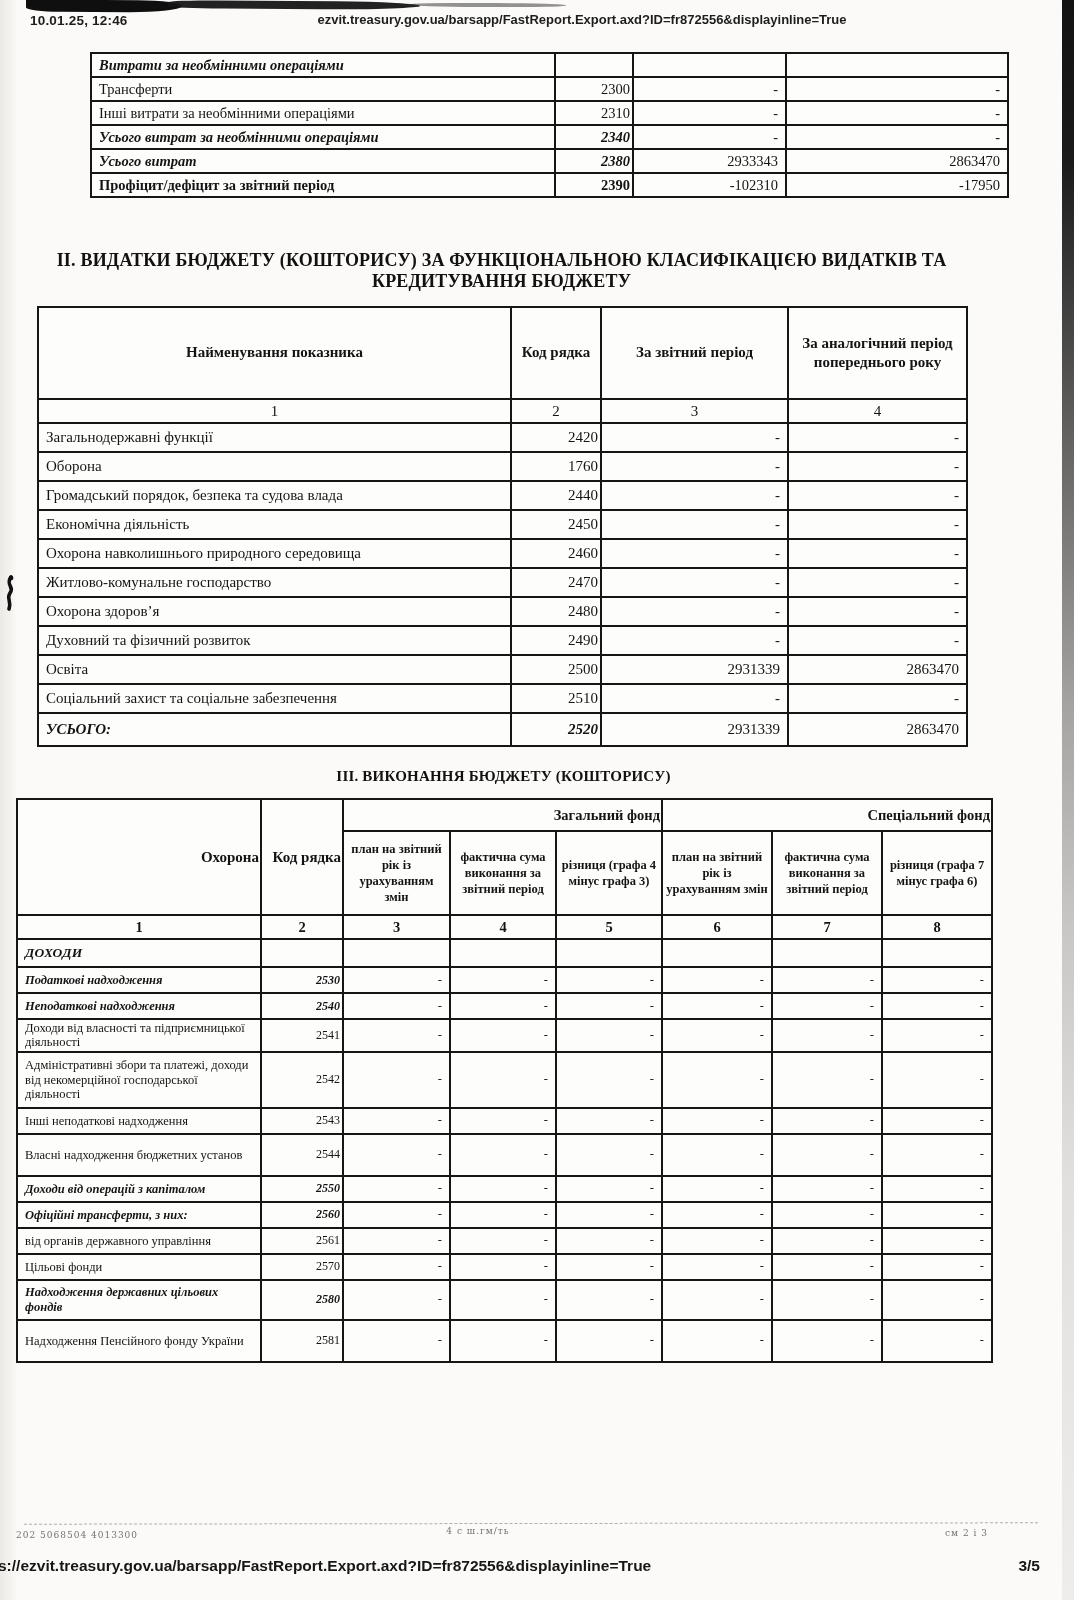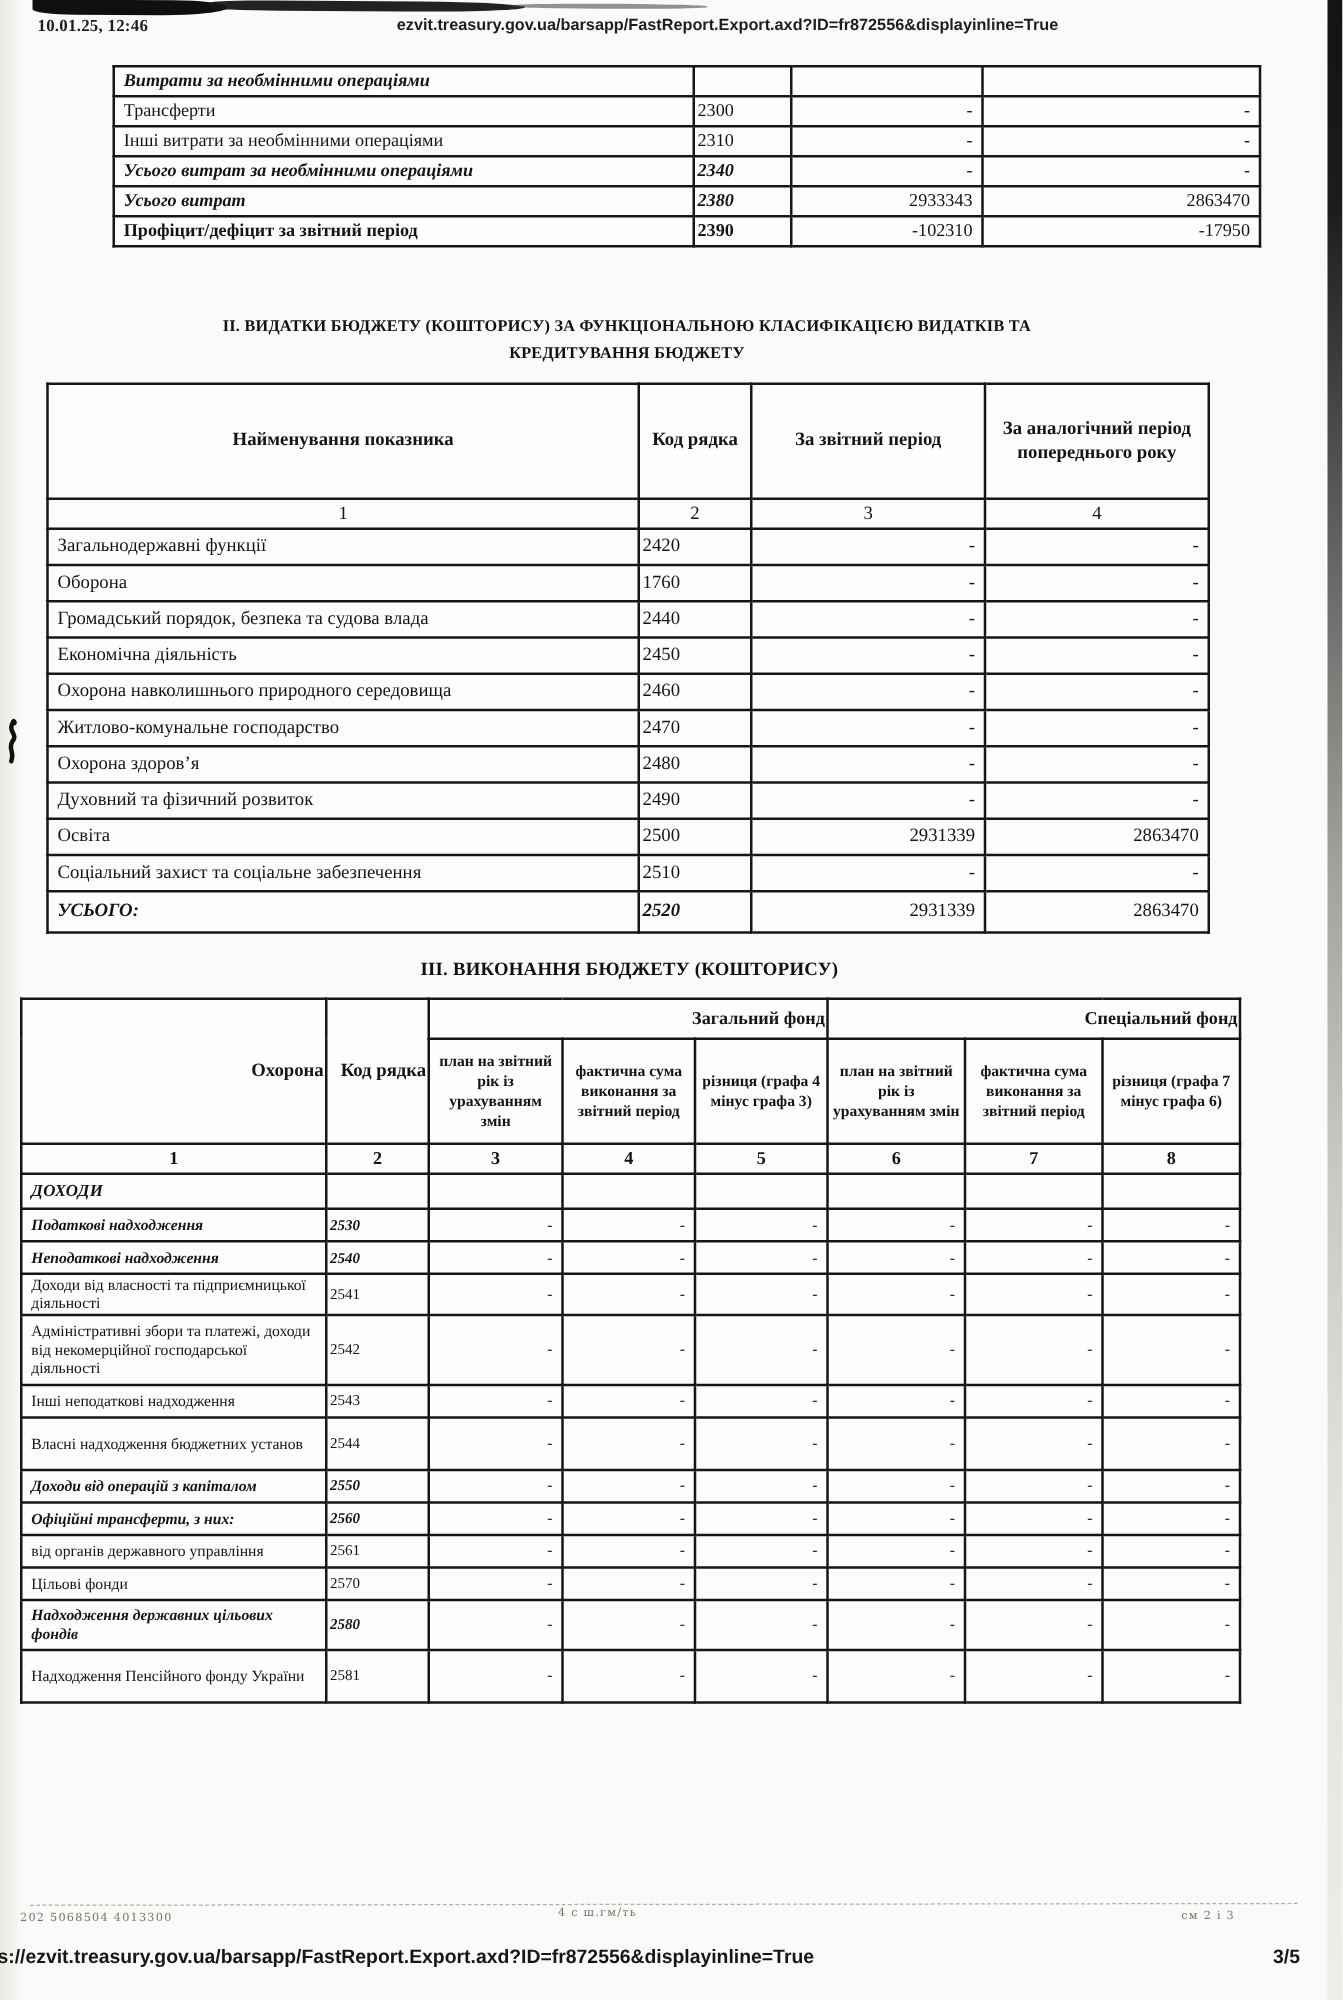--- a/index.html
+++ b/index.html
@@ -23,29 +23,29 @@
   .pen-mark{position:absolute;left:1px;top:574px;}
   .faint-rule{position:absolute;left:24px;top:1523px;width:1014px;height:0;
     border-top:1px dashed rgba(118,113,106,.55);transform:rotate(-.08deg);}
   .artifact{position:absolute;font-size:9px;color:rgba(92,89,84,.85);
     font-family:"DejaVu Serif",serif;filter:blur(.4px);letter-spacing:1px;white-space:nowrap;}
   .artifact.l{left:16px;top:1530px;}
   .artifact.c{left:478px;top:1526px;transform:translateX(-50%);}
   .artifact.r{right:86px;top:1528px;}
   
   .hdr-datetime{position:absolute;left:30px;top:13px;
-    font-family:Liberation Serif, serif;font-size:13.5px;font-weight:700;color:#1d1d1d;letter-spacing:.2px;}
+    font-family:Liberation Sans, sans-serif;font-size:13.5px;font-weight:700;color:#1d1d1d;letter-spacing:.2px;}
   .hdr-url{position:absolute;left:130px;right:40px;top:12px;text-align:center;
     font-family:"Liberation Sans",sans-serif;font-size:13px;font-weight:600;color:#1d1d1d;}
   .ftr-url{position:absolute;left:-2px;top:1557px;
     font-family:"Liberation Sans",sans-serif;font-size:15.5px;font-weight:600;color:#161616;}
   .ftr-page{position:absolute;right:34px;top:1557px;
     font-family:"Liberation Sans",sans-serif;font-size:15.5px;font-weight:700;color:#161616;}
   
-  .sec-title{position:absolute;text-align:center;font-weight:700;font-size:13px;
+  .sec-title{position:absolute;text-align:center;font-weight:700;font-size:18px;
     line-height:21px;letter-spacing:.2px;color:#111;}
   #sec2-title{left:37px;top:250px;width:929px;}
   #sec3-title{left:16px;top:766px;width:975px;font-size:15px;}
   
   table{position:absolute;border-collapse:collapse;table-layout:fixed;background:#fdfdfc;}
   td,th{border:2px solid #161616;overflow:hidden;vertical-align:middle;
     font-weight:normal;color:#141414;}
   #table1{left:48px;top:52px;width:917px;font-size:14.5px;margin-left:42px;}
   #table1 td{height:20px;}
   #table2{left:37px;top:306px;width:929px;font-size:15px;}
@@ -60,21 +60,21 @@
   #table3 .numrow td{height:20px;text-align:center;font-size:14.5px;font-weight:600;}
   #table3 tbody td{height:22px;}
   #table3 tbody tr:nth-child(1) td{height:24px;}
   #table3 tbody tr:nth-child(5) td{height:52px;}
   #table3 tbody tr:nth-child(7) td{height:38px;}
   #table3 tbody tr:nth-child(12) td{height:36px;}
   #table3 tbody tr:nth-child(13) td{height:38px;}
   #table3 tbody tr:nth-child(1) .cl{font-size:13.5px;letter-spacing:.3px;}
   
   .cl{text-align:left;padding:1px 4px 1px 7px;line-height:1.15;}
-  .cc{text-align:left;padding:0 2px;}
+  .cc{text-align:right;padding:0 2px;}
   .cv{text-align:right;padding:0 7px 0 2px;}
   .bi{font-weight:700;font-style:italic;}
   .b{font-weight:700;}
   #table3 .cc{font-size:12px;}
 </style>
 </head>
 <body>
 
 <div class="edge-left"></div>
 <div class="edge-right"></div>

